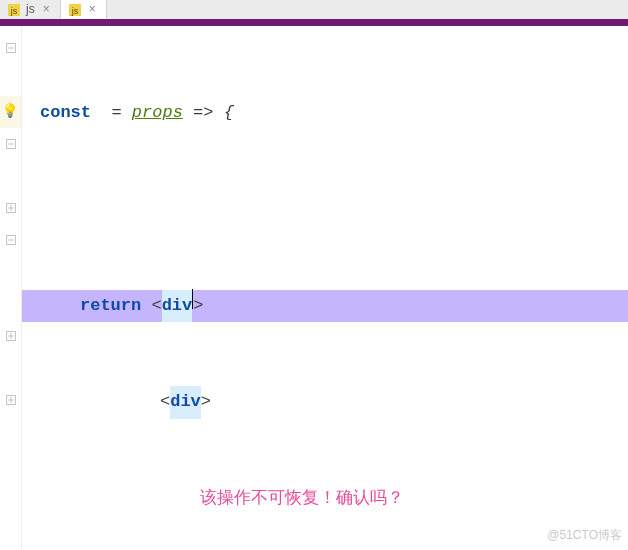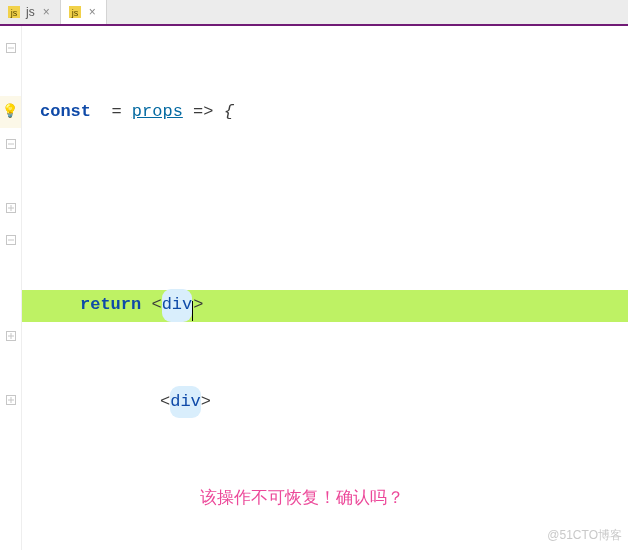--- a/index.html
+++ b/index.html
@@ -14,21 +14,21 @@
     overflow: hidden;
     position: relative;
   }
 
   
   .tab-bar {
     height: 26px;
     background: #ececec;
     display: flex;
     align-items: stretch;
-    border-bottom: 2px solid #701a75;
+    border-bottom: 7px solid #701a75;
     font-family: "Segoe UI", Arial, sans-serif;
     font-size: 12px;
   }
   .tab {
     display: flex;
     align-items: center;
     padding: 0 8px;
     gap: 6px;
     border-right: 1px solid #d4d4d4;
     color: #555;
@@ -79,33 +79,33 @@
   }
   .code-area {
     flex: 1;
     padding: 6px 0 0 0;
     position: relative;
     white-space: pre;
   }
   .line {
     height: 32px;
     display: flex;
-    align-items: flex-end;
+    align-items: flex-start;
     padding-left: 12px;
   }
   .line.hl {
-    background: #bef264;
+    background: #c4b5fd;
   }
   
   .kw { color: #0f4aa8; font-weight: 600; }
   .fn { color: #3b3b3b; font-style: italic; }
-  .param { color: #0369a1; text-decoration: underline; }
+  .param { color: #4d7c0f; text-decoration: underline; font-style: italic; }
   .op { color: #3b3b3b; font-style: italic; }
   .tagp { color: #3b3b3b; }
-  .tagn { color: #0f4aa8; font-weight: 400; border-radius: 9px; }
+  .tagn { color: #0f4aa8; font-weight: 700; }
   .txt { color: #ec4899; }
   .hlspan { background: #d9eefc; }
   .caret {
     display: inline-block;
     width: 1px; height: 20px;
     background: #000;
     vertical-align: middle;
     position: relative;
     top: -1px;
   }

